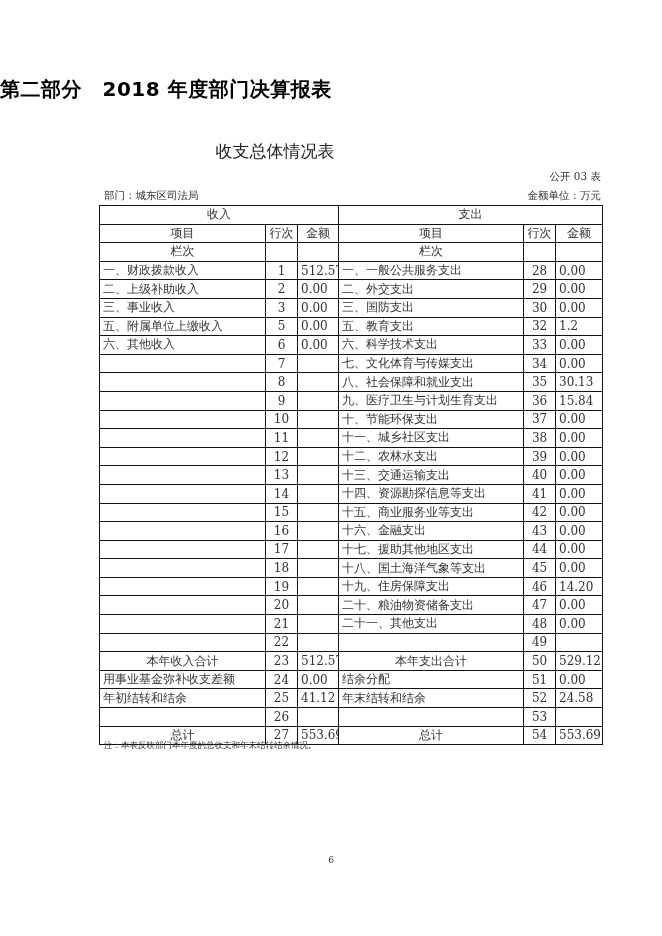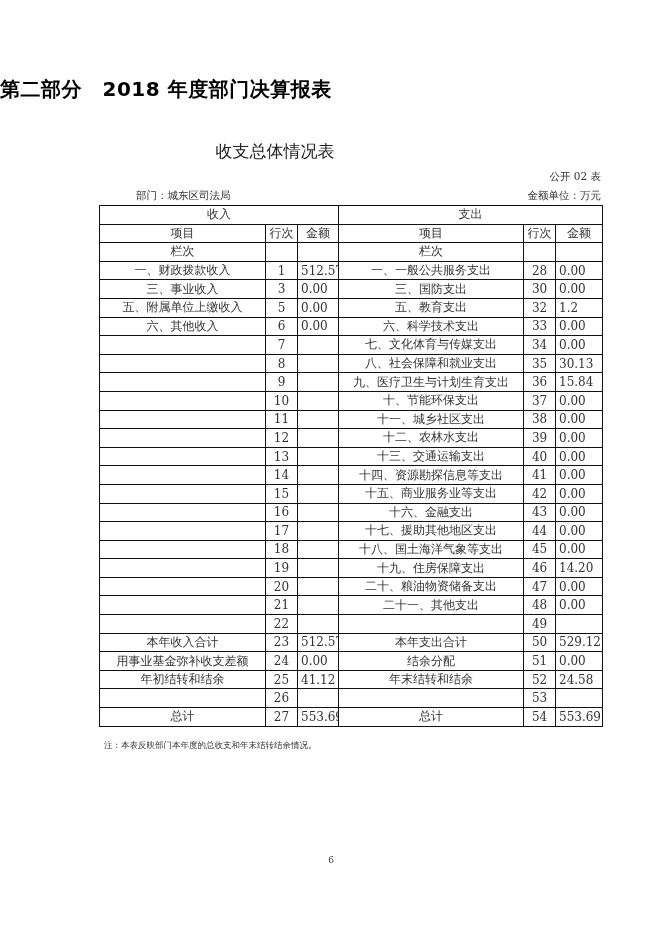--- a/index.html
+++ b/index.html
@@ -42,21 +42,20 @@
       right: 61px;
       font-size: 10.5px;
       color: #333;
     }
     .dept-label {
       position: absolute;
       top: 189px;
       left: 104px;
       font-size: 10.5px;
       color: #333;
-      margin-left: 32px;
     }
     .unit-label {
       position: absolute;
       top: 189px;
       right: 61px;
       font-size: 10.5px;
       color: #333;
     }
     table.report {
       position: absolute;
@@ -70,21 +69,21 @@
     }
     table.report td {
       border: 1px solid #111;
       height: 17.6px;
       padding: 0 3px;
       white-space: nowrap;
       overflow: hidden;
     }
     table.report td.c { text-align: center; }
     table.report td.r { padding-right: 4px; }
-    table.report td.l { text-align: center; }
+    table.report td.l { text-align: left; }
     .note {
       position: absolute;
       top: 740px;
       left: 104px;
       font-size: 8.5px;
       color: #333;
     }
     .page-number {
       position: absolute;
       top: 855px;
@@ -93,21 +92,21 @@
       text-align: center;
       font-size: 9px;
       color: #444;
     }
   </style>
 </head>
 <body>
 
 <div class="main-title">第二部分　2018 年度部门决算报表</div>
 <div class="sub-title">收支总体情况表</div>
-<div class="table-code">公开 02 表</div>
+<div class="table-code">公开 03 表</div>
 <div class="dept-label">部门：城东区司法局</div>
 <div class="unit-label">金额单位：万元</div>
 
 <table class="report">
   <colgroup>
     <col style="width:166px">
     <col style="width:32px">
     <col style="width:41px">
     <col style="width:185px">
     <col style="width:32px">
@@ -136,20 +135,28 @@
     </tr>
   <tr>
         <td class="l">一、财政拨款收入</td>
         <td class="c">1</td>
         <td class="r">512.57</td>
         <td class="l">一、一般公共服务支出</td>
         <td class="c">28</td>
         <td class="r">0.00</td>
       </tr>
       <tr>
+        <td class="l">二、上级补助收入</td>
+        <td class="c">2</td>
+        <td class="r">0.00</td>
+        <td class="l">二、外交支出</td>
+        <td class="c">29</td>
+        <td class="r">0.00</td>
+      </tr>
+      <tr>
         <td class="l">三、事业收入</td>
         <td class="c">3</td>
         <td class="r">0.00</td>
         <td class="l">三、国防支出</td>
         <td class="c">30</td>
         <td class="r">0.00</td>
       </tr>
       <tr>
         <td class="l">五、附属单位上缴收入</td>
         <td class="c">5</td>

